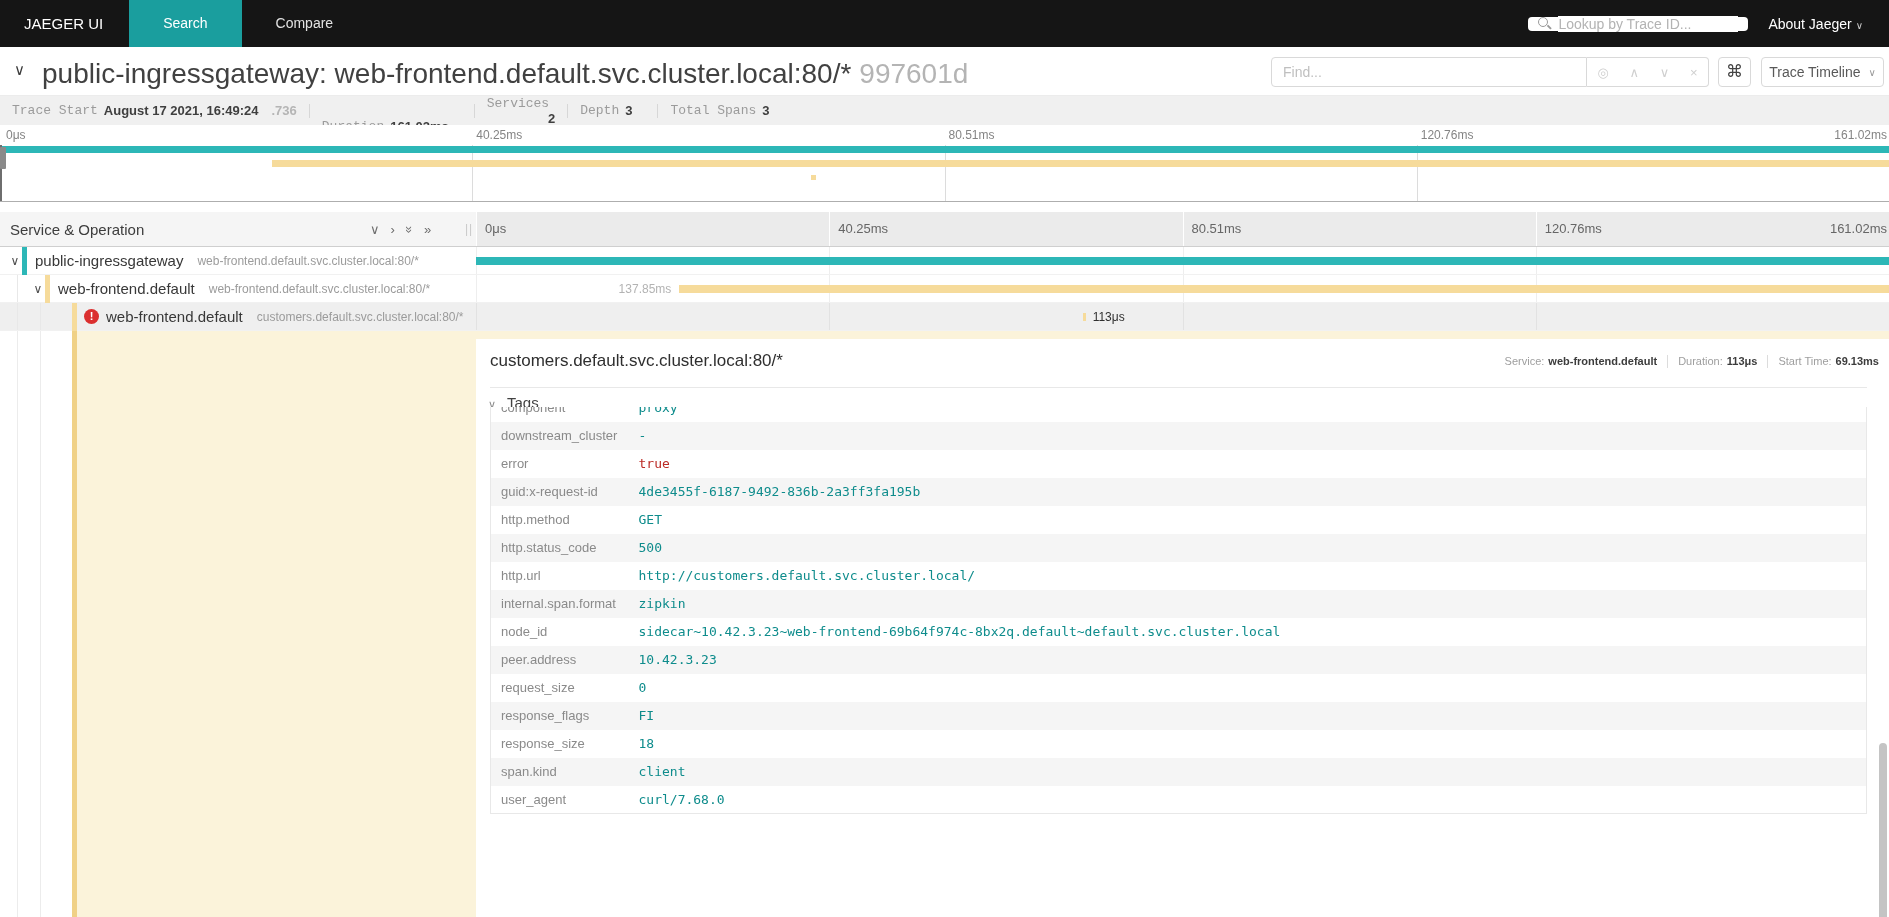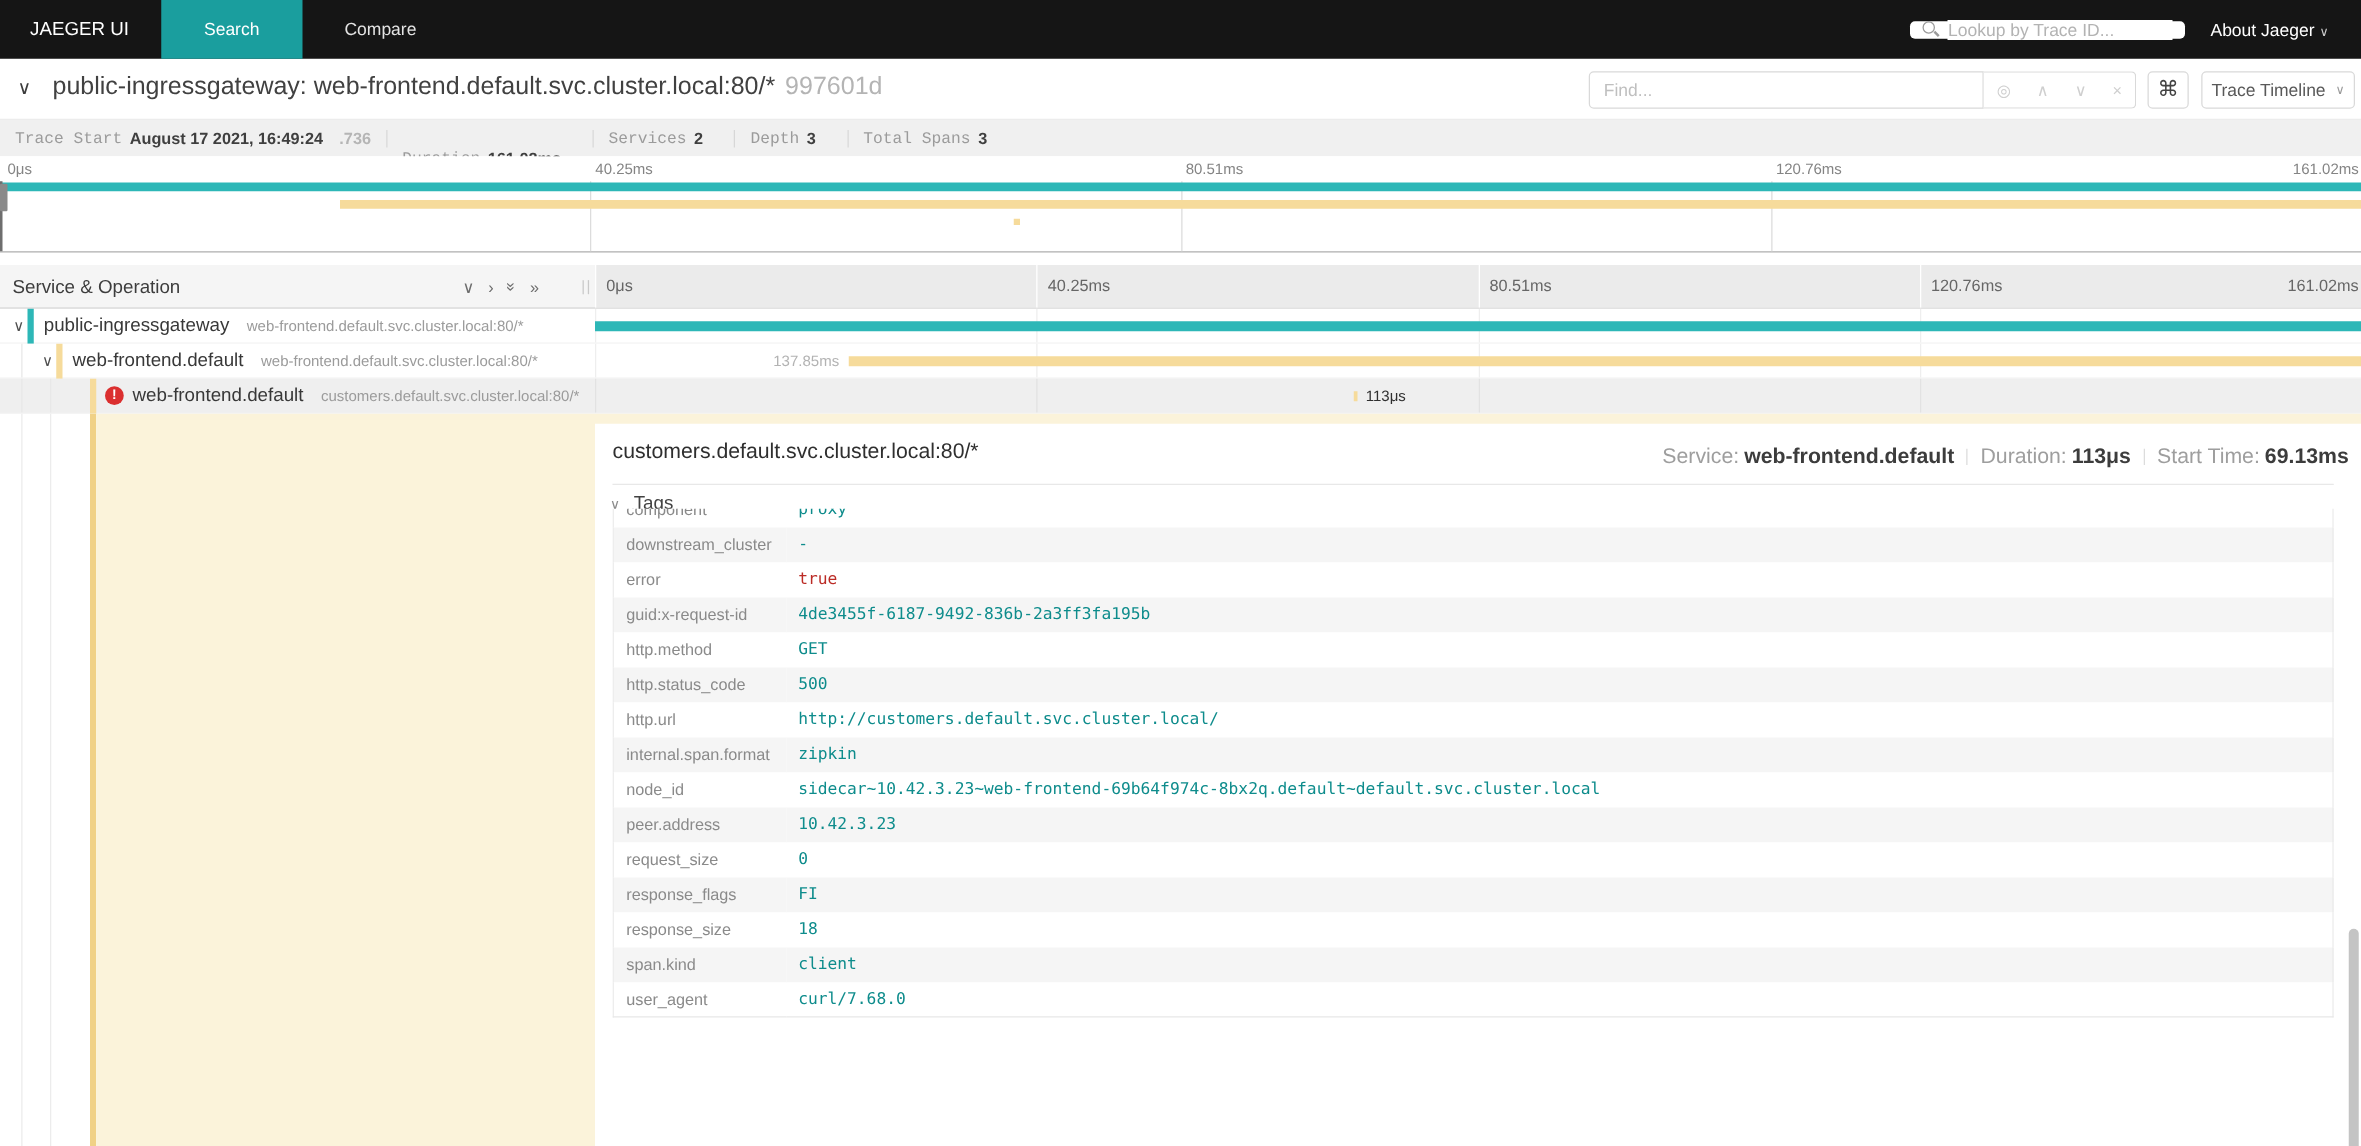--- a/index.html
+++ b/index.html
@@ -18,21 +18,21 @@
   .about { color:#fff; font-size:14px; white-space:nowrap; }
   .about .chev { font-size:10px; color:#ccc; margin-left:4px; }
 
   .lens { position:relative; width:13px; height:13px; flex:0 0 13px; }
   .lens::before { content:""; position:absolute; left:0; top:0; width:8px; height:8px; border:1.5px solid #9a9a9a; border-radius:50%; }
   .lens::after { content:""; position:absolute; left:8.5px; top:9px; width:4.5px; height:1.5px; background:#9a9a9a; transform:rotate(45deg); }
 
   
   .thdr { position:absolute; top:47px; left:0; right:0; height:49px; background:#fff; border-bottom:1px solid #ececec; }
   .thdr .collapser { position:absolute; left:14px; top:14px; font-size:15px; color:#3c3c3c; cursor:pointer; }
-  .thdr .title { position:absolute; left:42px; top:11px; font-size:20px; color:#414141; white-space:nowrap; }
+  .thdr .title { position:absolute; left:42px; top:11px; font-size:28px; color:#414141; white-space:nowrap; }
   .thdr .trace-id { color:#b4b4b4; margin-left:8px; }
   .findwrap { position:absolute; left:1271px; top:10px; height:30px; display:flex; }
   .findwrap input { width:316px; height:30px; border:1px solid #d9d9d9; border-radius:4px 0 0 4px; padding:0 11px; font-size:14px; color:#555; outline:none; font-family:"Liberation Sans",sans-serif; }
   .findwrap input::placeholder { color:#bfbfbf; }
   .find-icons { width:122px; border:1px solid #d9d9d9; border-left:0; border-radius:0 4px 4px 0; display:flex; align-items:center; justify-content:space-around; color:#cfcfcf; font-size:13px; background:#fff; }
   .find-icons span { cursor:pointer; }
   .kbd-btn { position:absolute; left:1718px; top:10px; width:33px; height:30px; border:1px solid #d9d9d9; border-radius:4px; text-align:center; line-height:28px; font-size:17px; color:#434343; background:#fff; cursor:pointer; }
   .view-btn { position:absolute; left:1761px; top:10px; width:123px; height:30px; border:1px solid #d9d9d9; border-radius:4px; display:flex; align-items:center; justify-content:center; gap:8px; color:#595959; font-size:14px; background:#fff; cursor:pointer; }
   .view-btn .chev { font-size:10px; color:#999; }
 
@@ -84,21 +84,21 @@
   .bar-label.before { color:#b3b3b3; transform:translateX(calc(-100% - 8px)); }
   .bar-label.after { color:#2f2f2f; }
 
   
   .detail { position:absolute; top:331px; left:0; right:0; bottom:0; background:#fff; }
   .detail .guide { background:#ececec; }
   .accent { position:absolute; left:72px; top:0; bottom:0; width:5px; background:#f0d186; }
   .cream-col { position:absolute; left:77px; top:0; bottom:0; width:399px; background:#fbf3da; }
   .cream-strip { position:absolute; left:476px; right:0; top:0; height:8px; background:#fbf3da; }
   .dtitle { position:absolute; left:490px; top:20px; font-size:17px; color:#2f2f2f; }
-  .dmeta { position:absolute; right:10px; top:24px; font-size:17px; display:flex; align-items:center; }
+  .dmeta { position:absolute; right:10px; top:24px; font-size:11px; display:flex; align-items:flex-start; }
   .dmeta .lbl { color:#9e9e9e; }
   .dmeta .val { color:#3c3c3c; font-weight:bold; margin-left:4px; }
   .dmeta .sep { width:1px; height:13px; background:#dcdcdc; margin:0 10px; }
   .ddivider { position:absolute; left:490px; right:22px; top:56px; border-top:1px solid #e8e8e8; }
   .tags-head { position:absolute; left:488px; top:63px; font-size:15px; color:#424242; cursor:pointer; }
   .tags-head .chev { font-size:11px; color:#8a8a8a; margin-right:7px; }
   .tags-clip { position:absolute; left:490px; right:22px; top:76px; height:434px; overflow:hidden; }
   .tags-table { width:100%; border-collapse:collapse; margin-top:-14px; border:1px solid #e8e8e8; }
   .tags-table tr { height:28px; background:#fff; }
   .tags-table tr:nth-child(even) { background:#f5f5f5; }
@@ -158,21 +158,21 @@
         <span class="val">August 17 2021, 16:49:24</span>
         <span class="suffix">.736</span>
       </span>
     <span class="sep"></span>
       <span class="item" style="display:flex;align-items:center;margin-top:32px;">
         <span class="lbl">Duration</span>
         <span class="val">161.02ms</span>
         <span class="suffix"></span>
       </span>
     <span class="sep"></span>
-      <span class="item" style="display:flex;align-items:center;">
+      <span class="item" style="display:flex;align-items:flex-end;flex-direction:column;">
         <span class="lbl">Services</span>
         <span class="val">2</span>
         <span class="suffix"></span>
       </span>
     <span class="sep"></span>
       <span class="item" style="display:flex;align-items:center;">
         <span class="lbl">Depth</span>
         <span class="val">3</span>
         <span class="suffix"></span>
       </span>

